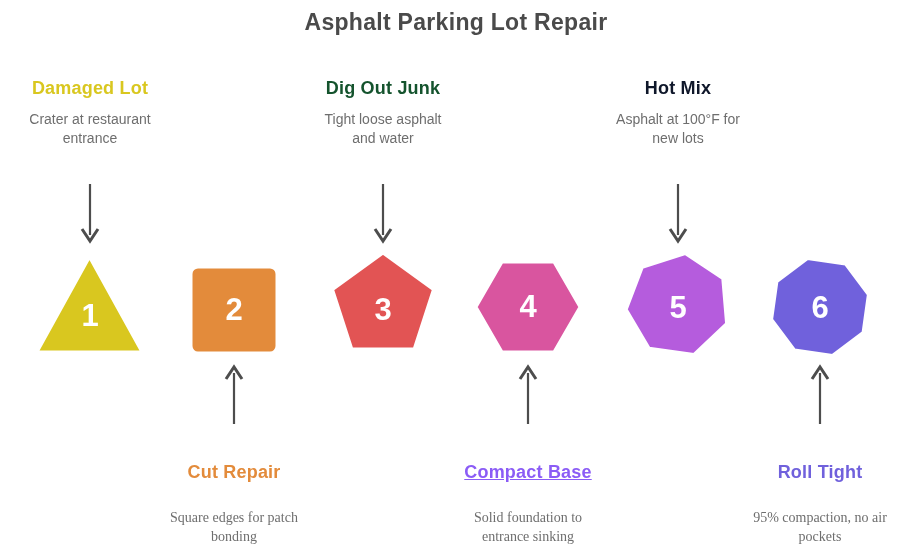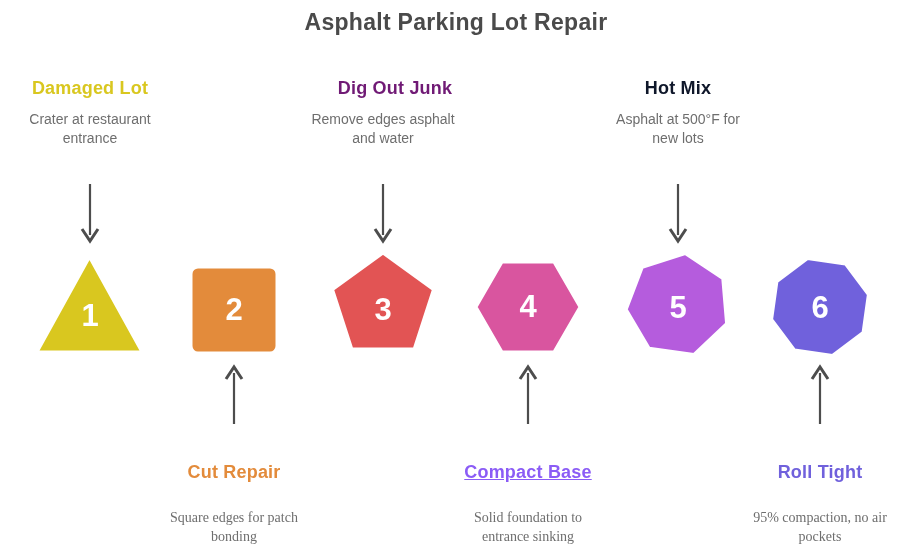--- a/index.html
+++ b/index.html
@@ -63,22 +63,22 @@
     <svg class="arrow" style="left:223px;top:363px" viewBox="0 0 22 62">
       <path class="shaft" d="M11 61 L11 10"></path>
         <path class="head" d="M3 16 L11 4 L19 16"></path>
     </svg>
     <div class="step-heading heading-bottom" style="left: 139px; color: rgb(227, 139, 59);">Cut Repair</div>
     <div class="step-desc desc-bottom" style="left:139px">Square edges for patch
 bonding</div>
   </div>
 
   <div>
-    <div class="step-heading heading-top" style="left: 300px; color: #701a75;">Dig Out Junk</div>
-    <div class="step-desc desc-top" style="left:288px">Remove edges asphalt
+    <div class="step-heading heading-top" style="left: 288px; color: #14532d;">Dig Out Junk</div>
+    <div class="step-desc desc-top" style="left:288px">Tight loose asphalt
 and water</div>
     <svg class="arrow" style="left:372px;top:183px" viewBox="0 0 22 62">
       <path class="shaft" d="M11 1 L11 52"></path>
         <path class="head" d="M3 46 L11 58 L19 46"></path>
     </svg>
     <svg class="shape" style="left:328px" viewBox="0 0 110 110">
       <polygon points="55,3 105.4,39.6 86.2,98.9 23.8,98.9 4.6,39.6" style="fill: rgb(226, 84, 84);"></polygon>
     </svg>
     <div class="step-number" style="left:361px;top:290px">3</div>
   </div>
@@ -92,21 +92,21 @@
       <path class="shaft" d="M11 61 L11 10"></path>
         <path class="head" d="M3 16 L11 4 L19 16"></path>
     </svg>
     <div class="step-heading heading-bottom" style="left: 433px; color: #8b5cf6; text-decoration: underline;">Compact Base</div>
     <div class="step-desc desc-bottom" style="left:433px">Solid foundation to
 entrance sinking</div>
   </div>
 
   <div>
     <div class="step-heading heading-top" style="left: 583px; color: #0f172a;">Hot Mix</div>
-    <div class="step-desc desc-top" style="left:583px">Asphalt at 500°F for
+    <div class="step-desc desc-top" style="left:583px">Asphalt at 100°F for
 new lots</div>
     <svg class="arrow" style="left:667px;top:183px" viewBox="0 0 22 62">
       <path class="shaft" d="M11 1 L11 52"></path>
         <path class="head" d="M3 46 L11 58 L19 46"></path>
     </svg>
     <svg class="shape" style="left:623px" viewBox="0 0 110 110">
       <polygon points="62.2,3.5 99.8,28.5 103.6,73.5 70.8,104.5 26.1,98.3 3.2,59.4 19.3,17.2" style="fill: rgb(181, 92, 221);"></polygon>
     </svg>
     <div class="step-number" style="left:656px;top:288px">5</div>
   </div>

